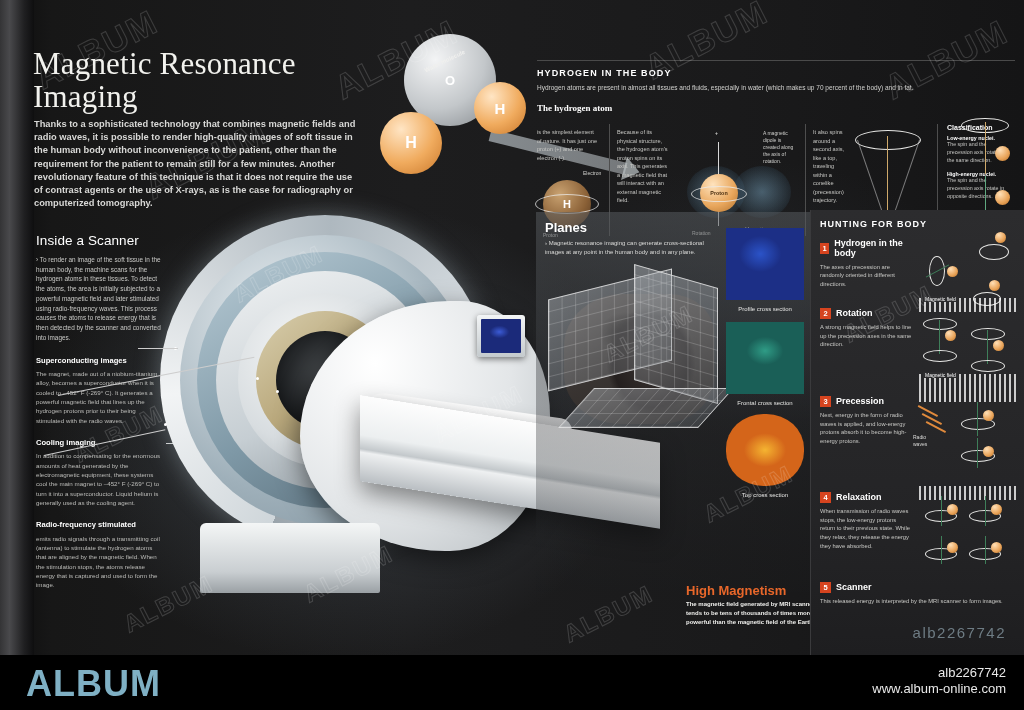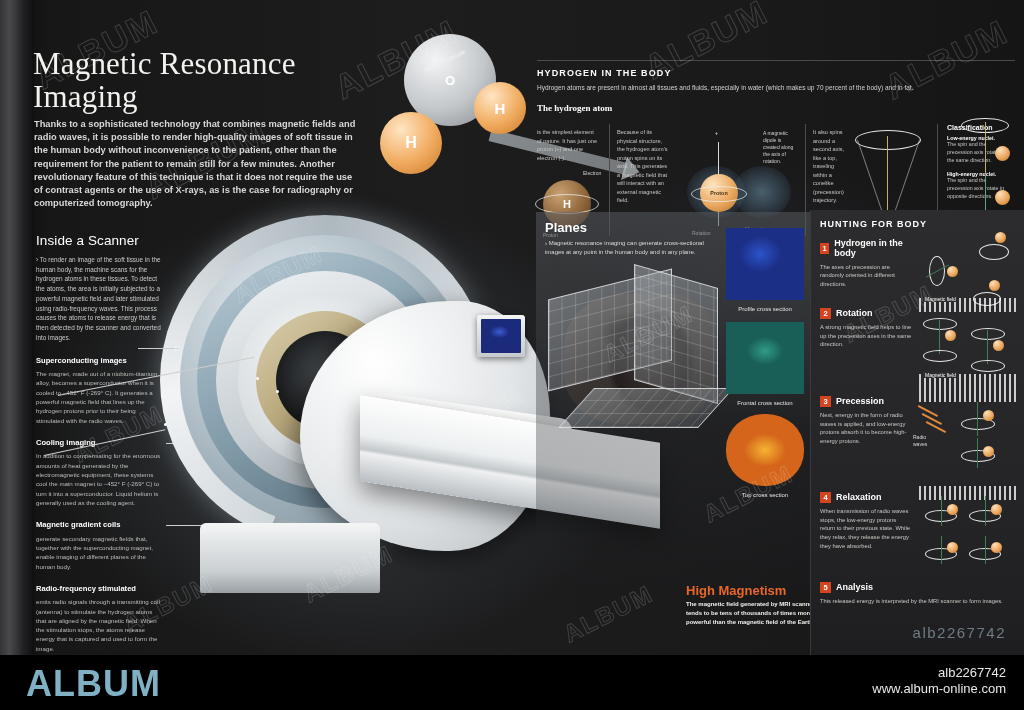--- a/index.html
+++ b/index.html
@@ -293,24 +293,20 @@
       <div class="sec">
         <div class="sec-h">Superconducting images</div>
         <div class="sec-body">The magnet, made out of a niobium-titanium alloy, becomes a superconductor when it is cooled to –452° F (-269° C). It generates a powerful magnetic field that lines up the hydrogen protons prior to their being stimulated with the radio waves.</div>
       </div>
 
       <div class="sec">
         <div class="sec-h">Cooling imaging</div>
         <div class="sec-body">In addition to compensating for the enormous amounts of heat generated by the electromagnetic equipment, these systems cool the main magnet to –452° F (-269° C) to turn it into a superconductor. Liquid helium is generally used as the cooling agent.</div>
       </div>
 
-      <div class="sec">
-        <div class="sec-h">Magnetic gradient coils</div>
-        <div class="sec-body">generate secondary magnetic fields that, together with the superconducting magnet, enable imaging of different planes of the human body.</div>
-      </div>
 
       <div class="sec">
         <div class="sec-h nolead">Radio-frequency stimulated</div>
         <div class="sec-body">emits radio signals through a transmitting coil (antenna) to stimulate the hydrogen atoms that are aligned by the magnetic field. When the stimulation stops, the atoms release energy that is captured and used to form the image.</div>
       </div>
     </div>
 
     <div id="scanner">
       <div class="ring r-outer"></div>
       <div class="ring r-2"></div>
@@ -506,21 +502,21 @@
       <div class="nell" style="left:114px; top:338px; width:32px; height:12px;"></div>
       <div class="nstick" style="left:130px; top:326px; height:28px; background:#3f7f5a;"></div>
       <div class="nucleus" style="left:136px; top:332px;"></div>
       <div class="nell" style="left:158px; top:338px; width:32px; height:12px;"></div>
       <div class="nstick" style="left:174px; top:326px; height:28px; background:#3f7f5a;"></div>
       <div class="nucleus" style="left:180px; top:332px;"></div>
 
       <div class="step" style="top:372px; width:190px;">
         <div class="step-head">
           <div class="num">5</div>
-          <div class="step-title">Analysis</div>
+          <div class="step-title">Scanner</div>
         </div>
         <div class="step-body" style="width:186px;">This released energy is interpreted by the MRI scanner to form images.</div>
       </div>
     </div>
 
     <div class="wm" style="left:30px; top:30px;">ALBUM</div>
     <div class="wm" style="left:140px; top:140px;">ALBUM</div>
     <div class="wm" style="left:330px; top:40px;">ALBUM</div>
     <div class="wm" style="left:640px; top:20px;">ALBUM</div>
     <div class="wm" style="left:880px; top:40px;">ALBUM</div>

